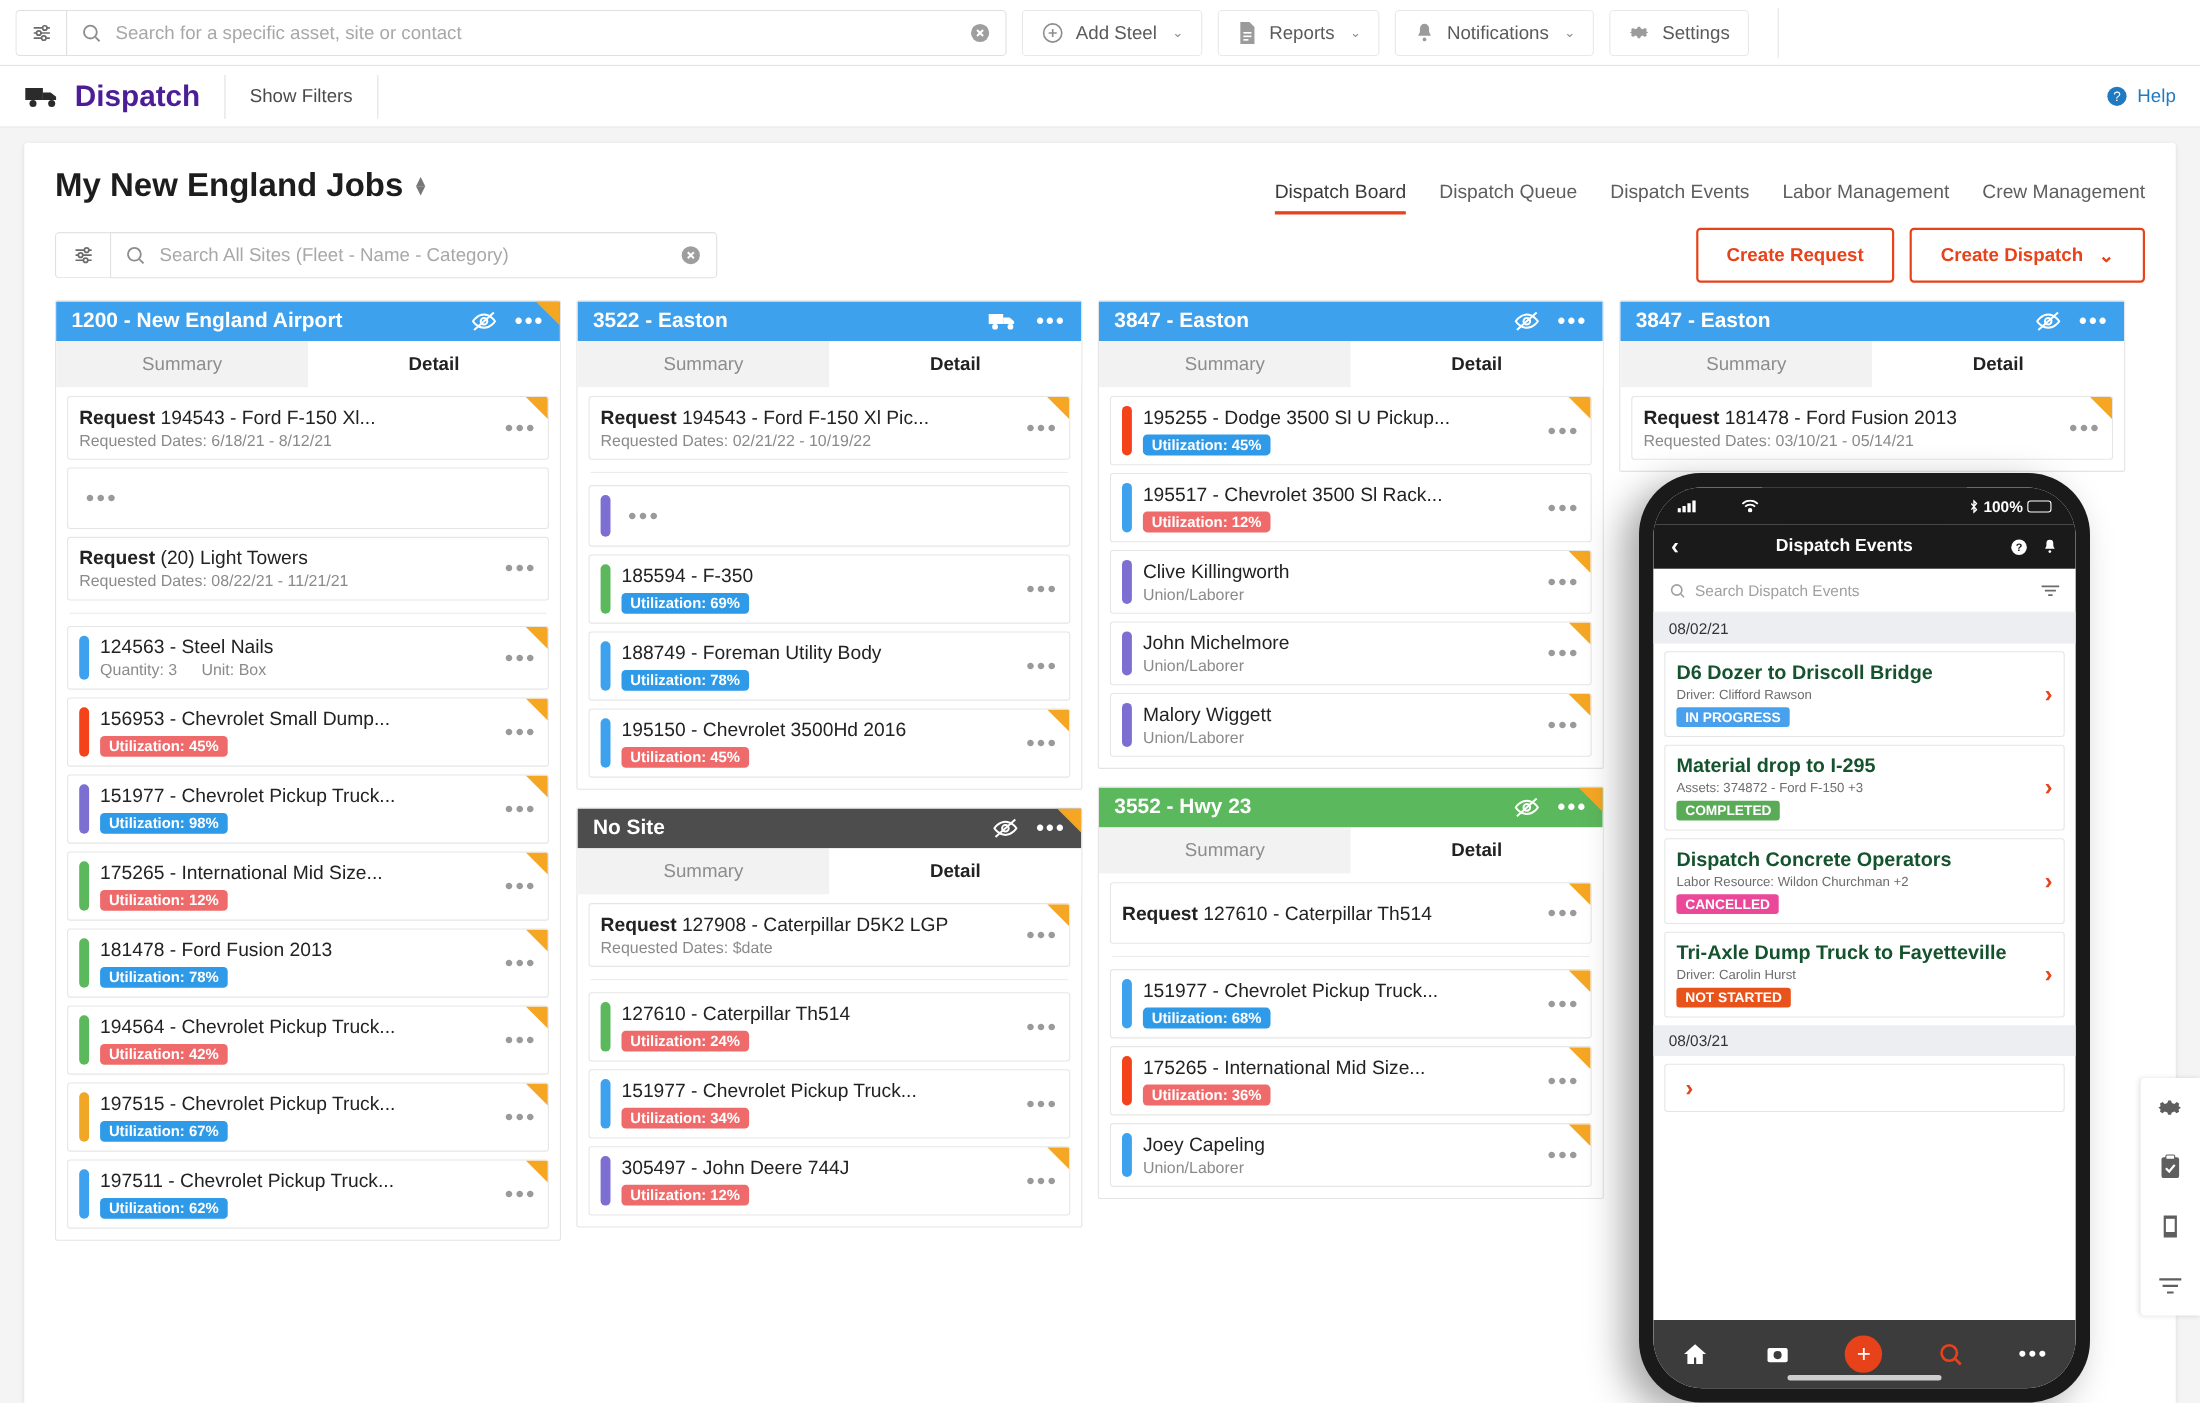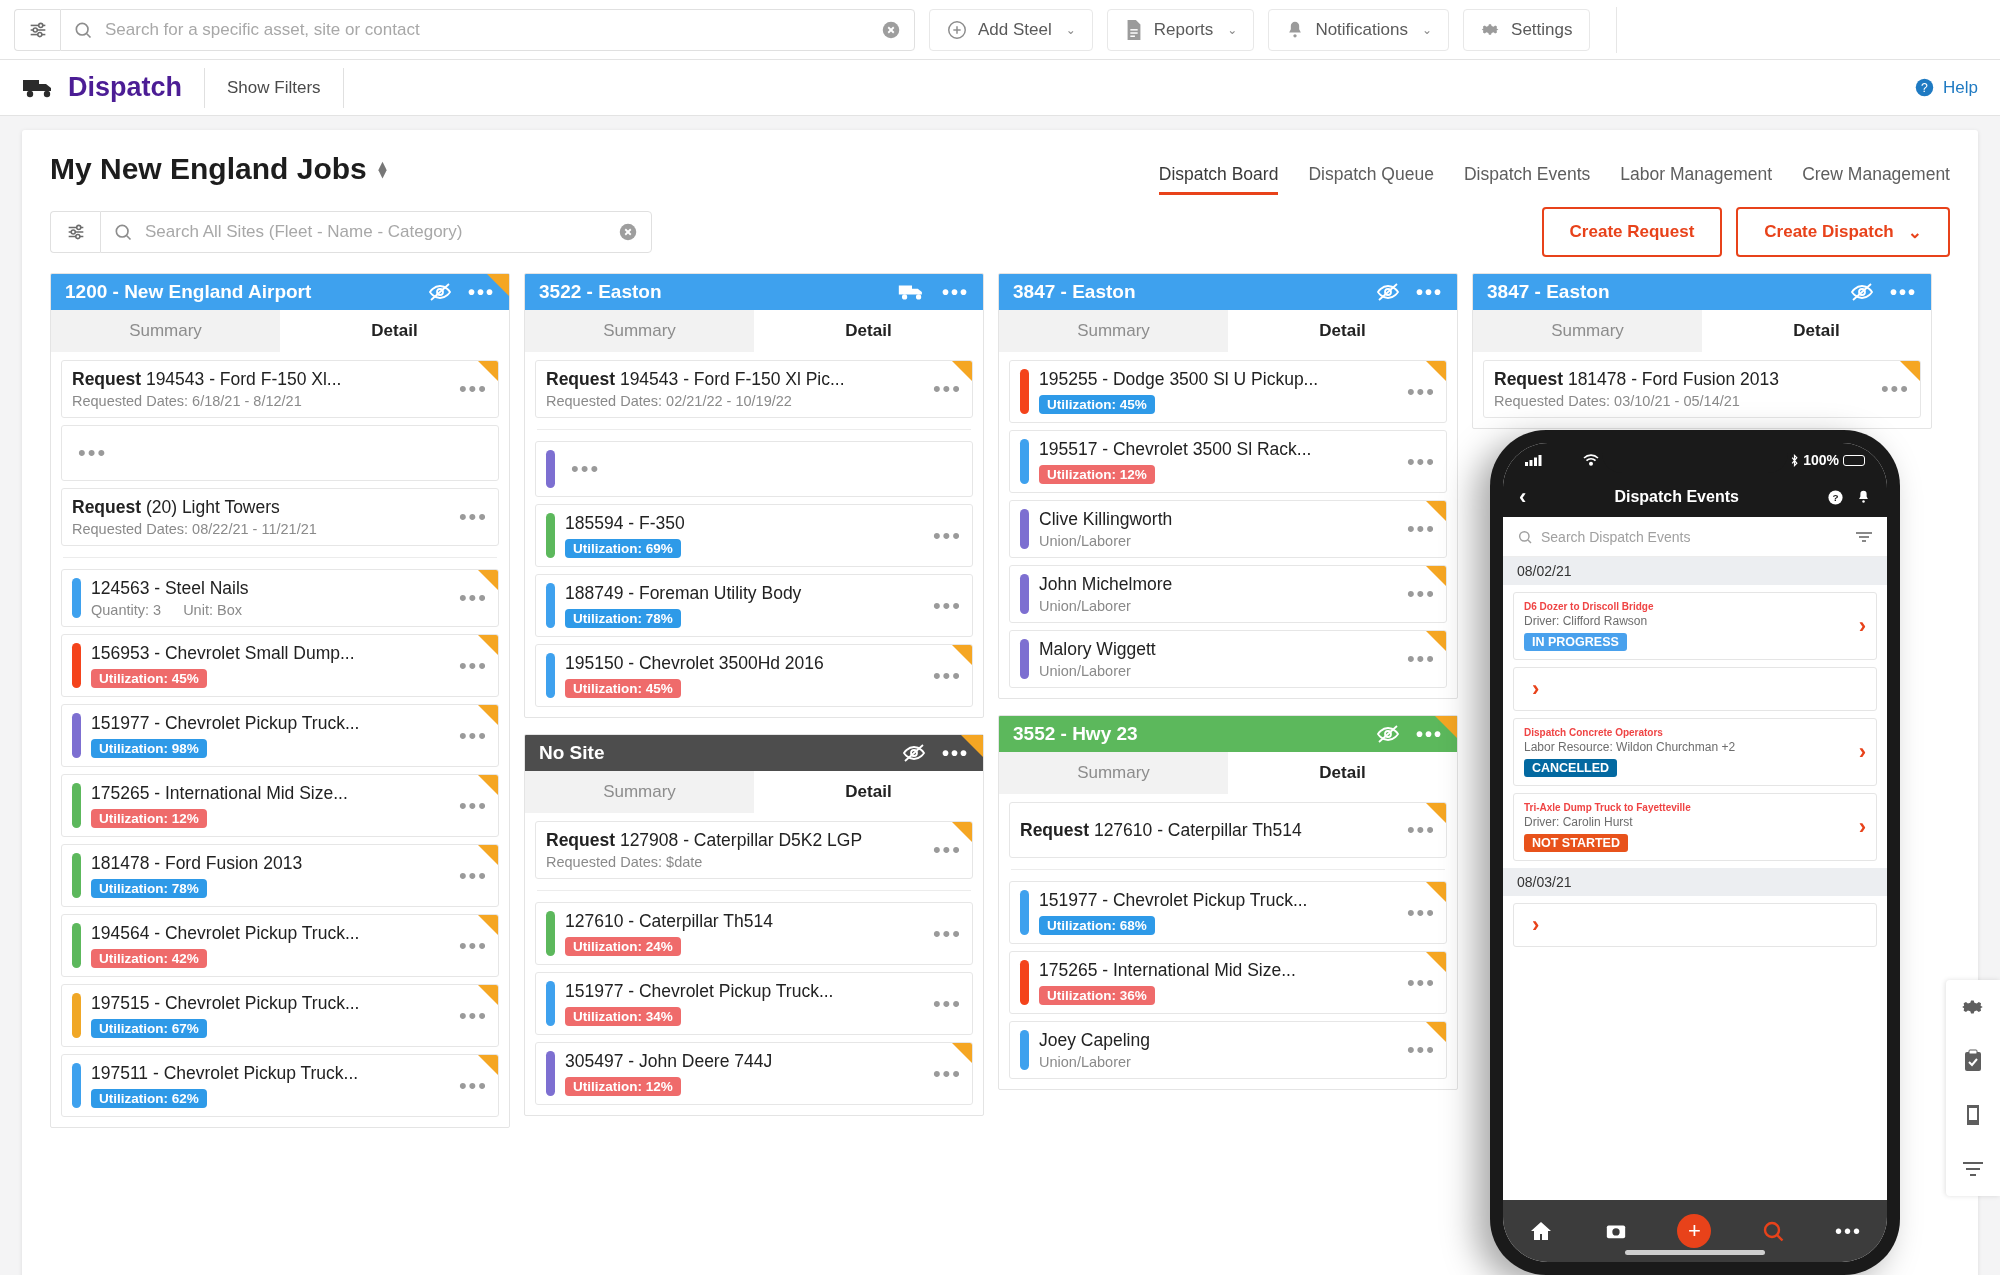--- a/index.html
+++ b/index.html
@@ -173,29 +173,29 @@
   .ph-search {
     height: 40px; display: flex; align-items: center; padding: 0 14px; gap: 8px;
     font-size: 14px; color: #a0a0a0; border-bottom: 1px solid #ededed;
   }
   .daysep { background: #eceef1; font-size: 14px; color: #333; padding: 6px 14px; }
   .ev {
     margin: 7px 10px; border: 1px solid #e5e5e5; border-radius: 3px; padding: 8px 10px;
     display: flex; align-items: center;
   }
   .ev-body { flex: 1; min-width: 0; }
-  .ev-title { font-size: 10px; font-weight: bold; color: #ef4444; }
+  .ev-title { font-size: 18px; font-weight: bold; color: #14532d; }
   .ev-sub { font-size: 12px; color: #6d6d6d; margin-top: 2px; }
   .ev-badge {
     display: inline-block; margin-top: 5px; padding: 2px 8px; border-radius: 3px;
     font-size: 12.5px; font-weight: bold; color: #fff;
   }
   .ev-badge.inprog { background: #49a1ed; }
   .ev-badge.done { background: #5aab55; }
-  .ev-badge.cancel { background: #0369a1; }
+  .ev-badge.cancel { background: #ec4899; }
   .ev-badge.notstart { background: #e8521b; }
   .ev-badge.draft { background: #9e9e9e; }
   .chev { color: #e8421a; font-size: 22px; font-weight: bold; padding-left: 8px; }
   .ph-fill { flex: 1; }
   .tabbar {
     height: 62px; background: #3c3c3c; display: flex; align-items: center;
     justify-content: space-around; color: #fff; font-size: 20px; position: relative;
   }
   .plusfab {
     width: 34px; height: 34px; border-radius: 50%; background: #e8421a; color: #fff;
@@ -812,20 +812,21 @@
       </span>
     </div>
 
     <div id="phone-list">
         <div class="daysep">08/02/21</div>
         <div class="ev">
           <div class="ev-body"><div class="ev-title">D6 Dozer to Driscoll Bridge</div><div class="ev-sub">Driver: Clifford Rawson</div><div class="ev-badge inprog">IN PROGRESS</div></div>
           <div class="chev">›</div>
         </div>
         <div class="ev">
+          <div class="ev-body"><div class="ev-title">Material drop to I-295</div><div class="ev-sub">Assets: 374872 - Ford F-150 +3</div><div class="ev-badge done">COMPLETED</div></div>
           <div class="chev">›</div>
         </div>
         <div class="ev">
           <div class="ev-body"><div class="ev-title">Dispatch Concrete Operators</div><div class="ev-sub">Labor Resource: Wildon Churchman +2</div><div class="ev-badge cancel">CANCELLED</div></div>
           <div class="chev">›</div>
         </div>
         <div class="ev">
           <div class="ev-body"><div class="ev-title">Tri-Axle Dump Truck to Fayetteville</div><div class="ev-sub">Driver: Carolin Hurst</div><div class="ev-badge notstart">NOT STARTED</div></div>
           <div class="chev">›</div>
         </div>

